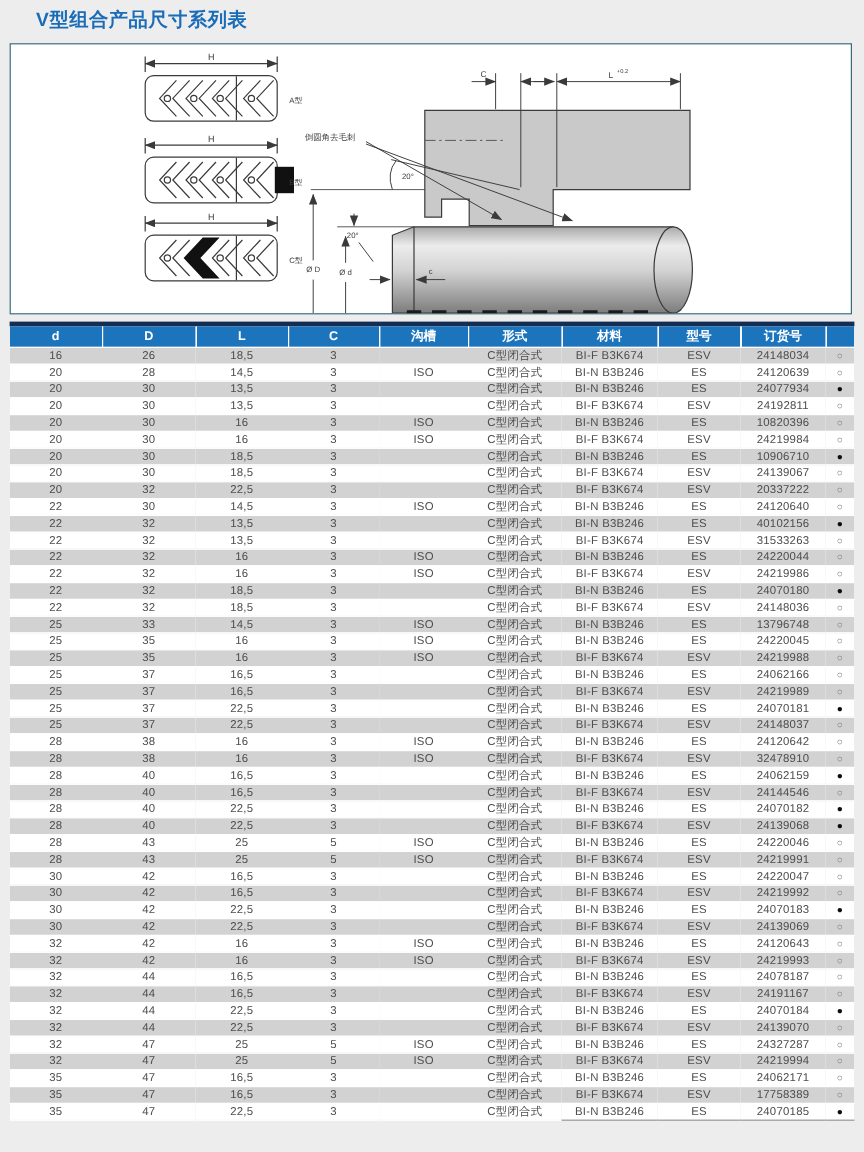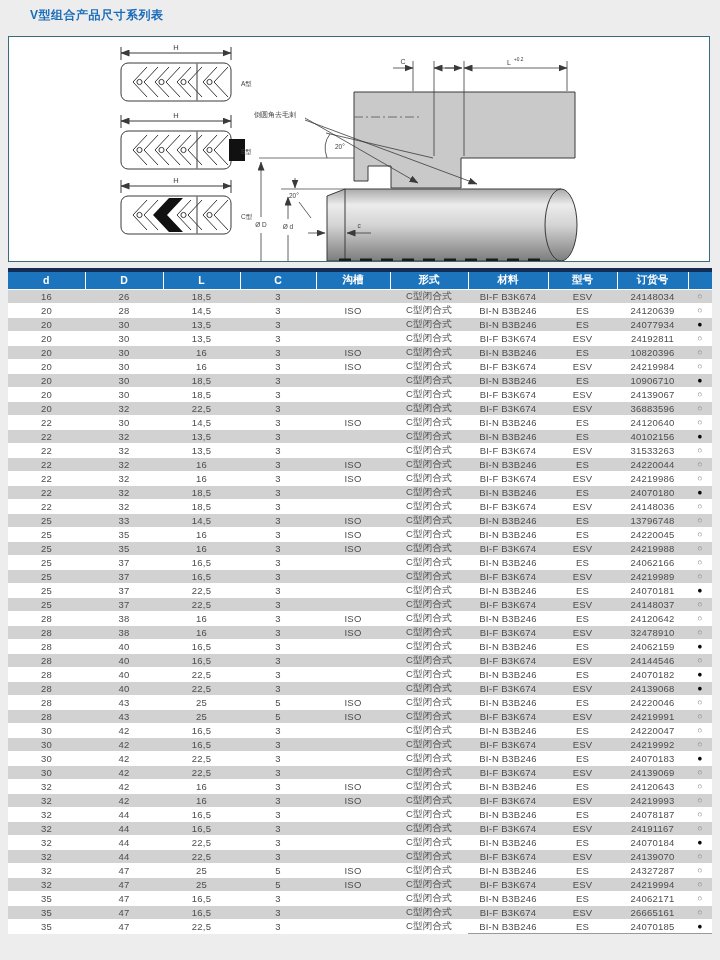--- a/index.html
+++ b/index.html
@@ -1,20 +1,20 @@
 <!DOCTYPE html>
 <html><head>
 <meta charset="utf-8">
 <style>
   * { margin:0; padding:0; box-sizing:border-box; }
   html,body { width:720px; height:960px; background:#ededee;
     font-family:"Liberation Sans", sans-serif; overflow:hidden; }
   .page { position:relative; width:720px; height:960px; }
 
-  .page-title { position:absolute; left:30px; top:7px; font-size:12px;
+  .page-title { position:absolute; left:30px; top:7px; font-size:16px;
     font-weight:bold; color:#1a6cb8; letter-spacing:.5px; }
 
   .diagram-panel { position:absolute; left:8px; top:36px; width:702px; height:226px;
     background:#ffffff; border:1px solid #3a6b7a; }
   .diagram-panel svg { display:block; width:700px; height:224px; }
 
   .table-wrap { position:absolute; left:8px; top:268px; width:704px; }
   .navy-bar { height:4px; background:#132d54; }
   table { width:704px; border-collapse:collapse; table-layout:fixed; }
   thead th { background:#1c75bc; color:#ffffff; font-size:10.5px; font-weight:bold;
@@ -305,21 +305,21 @@
     </tr>
           <tr class="alt">
       <td>20</td>
       <td>32</td>
       <td>22,5</td>
       <td>3</td>
       <td></td>
       <td>C型闭合式</td>
       <td>BI-F B3K674</td>
       <td>ESV</td>
-      <td>36883596</td>
+      <td>20337222</td>
       <td class="dot-hollow">○</td>
     </tr>
           <tr>
       <td>22</td>
       <td>30</td>
       <td>14,5</td>
       <td>3</td>
       <td>ISO</td>
       <td>C型闭合式</td>
       <td>BI-N B3B246</td>
@@ -737,21 +737,21 @@
     </tr>
           <tr class="alt">
       <td>35</td>
       <td>47</td>
       <td>16,5</td>
       <td>3</td>
       <td></td>
       <td>C型闭合式</td>
       <td>BI-F B3K674</td>
       <td>ESV</td>
-      <td>26665161</td>
+      <td>17758389</td>
       <td class="dot-hollow">○</td>
     </tr>
           <tr>
       <td>35</td>
       <td>47</td>
       <td>22,5</td>
       <td>3</td>
       <td></td>
       <td>C型闭合式</td>
       <td>BI-N B3B246</td>

